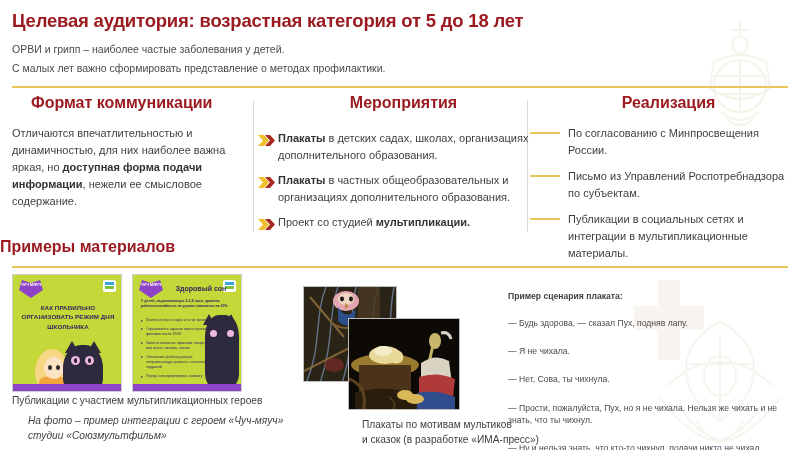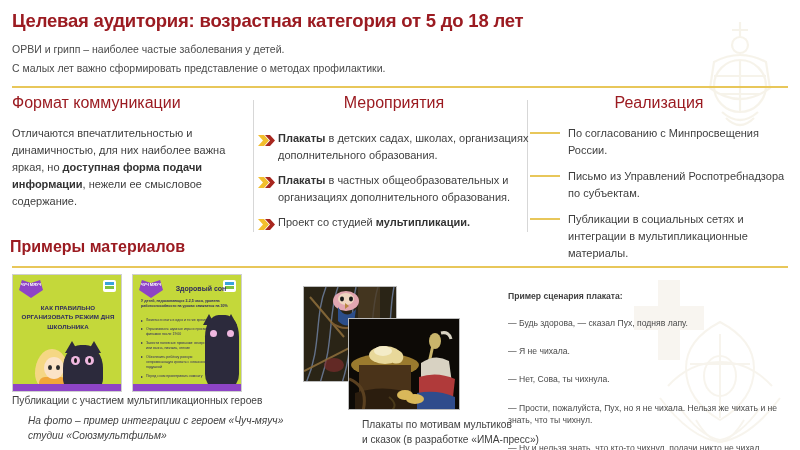--- a/index.html
+++ b/index.html
@@ -47,22 +47,22 @@
   .col-3 { left: 530px; width: 258px; }
 
   .vdiv {
     position: absolute; top: 6px; width: 1px; height: 132px;
     background: #d7d7d7;
   }
   .vdiv-1 { left: 253px; }
   .vdiv-2 { left: 527px; }
 
   .col-head {
-    font-size: 16px; font-weight: normal; color: #9B1B21;
-    line-height: 1.1; margin-bottom: 13px;
+    font-size: 16px; font-weight: bold; color: #9B1B21;
+    line-height: 1.1; margin-bottom: 13px; margin-left: 19px;
   }
   .col-1 .col-head { text-align: left; }
   .col-2 .col-head { text-align: center; }
   .col-3 .col-head { text-align: center; }
 
   .body-text { font-size: 11px; color: #3f3f3f; line-height: 1.55; }
   .body-text b { color: #333; }
 
   
   .blist { margin-top: 18px; }
@@ -74,21 +74,21 @@
   .dlist { margin-top: 1px; }
   .drow { display: flex; align-items: flex-start; margin-bottom: 9px; }
   .dash {
     width: 30px; flex: 0 0 30px; height: 2px;
     background: #E8C75A; margin-top: 7px; margin-right: 8px;
   }
   .drow .body-text { flex: 1; }
 
   
   .sec2-head {
-    position: absolute; left: 10px; top: 238px;
+    position: absolute; left: 0; top: 238px;
     font-size: 16px; font-weight: bold; color: #9B1B21;
   }
   .rule-mid {
     position: absolute; left: 12px; top: 266px;
     width: 776px; height: 2px; background: #E8C75A;
   }
 
   
   .poster { position: absolute; border: 1px solid #cfcfcf; background: #C4D83A; overflow: hidden; }
   .poster-1 { left: 12px; top: 274px; width: 110px; height: 118px; }

